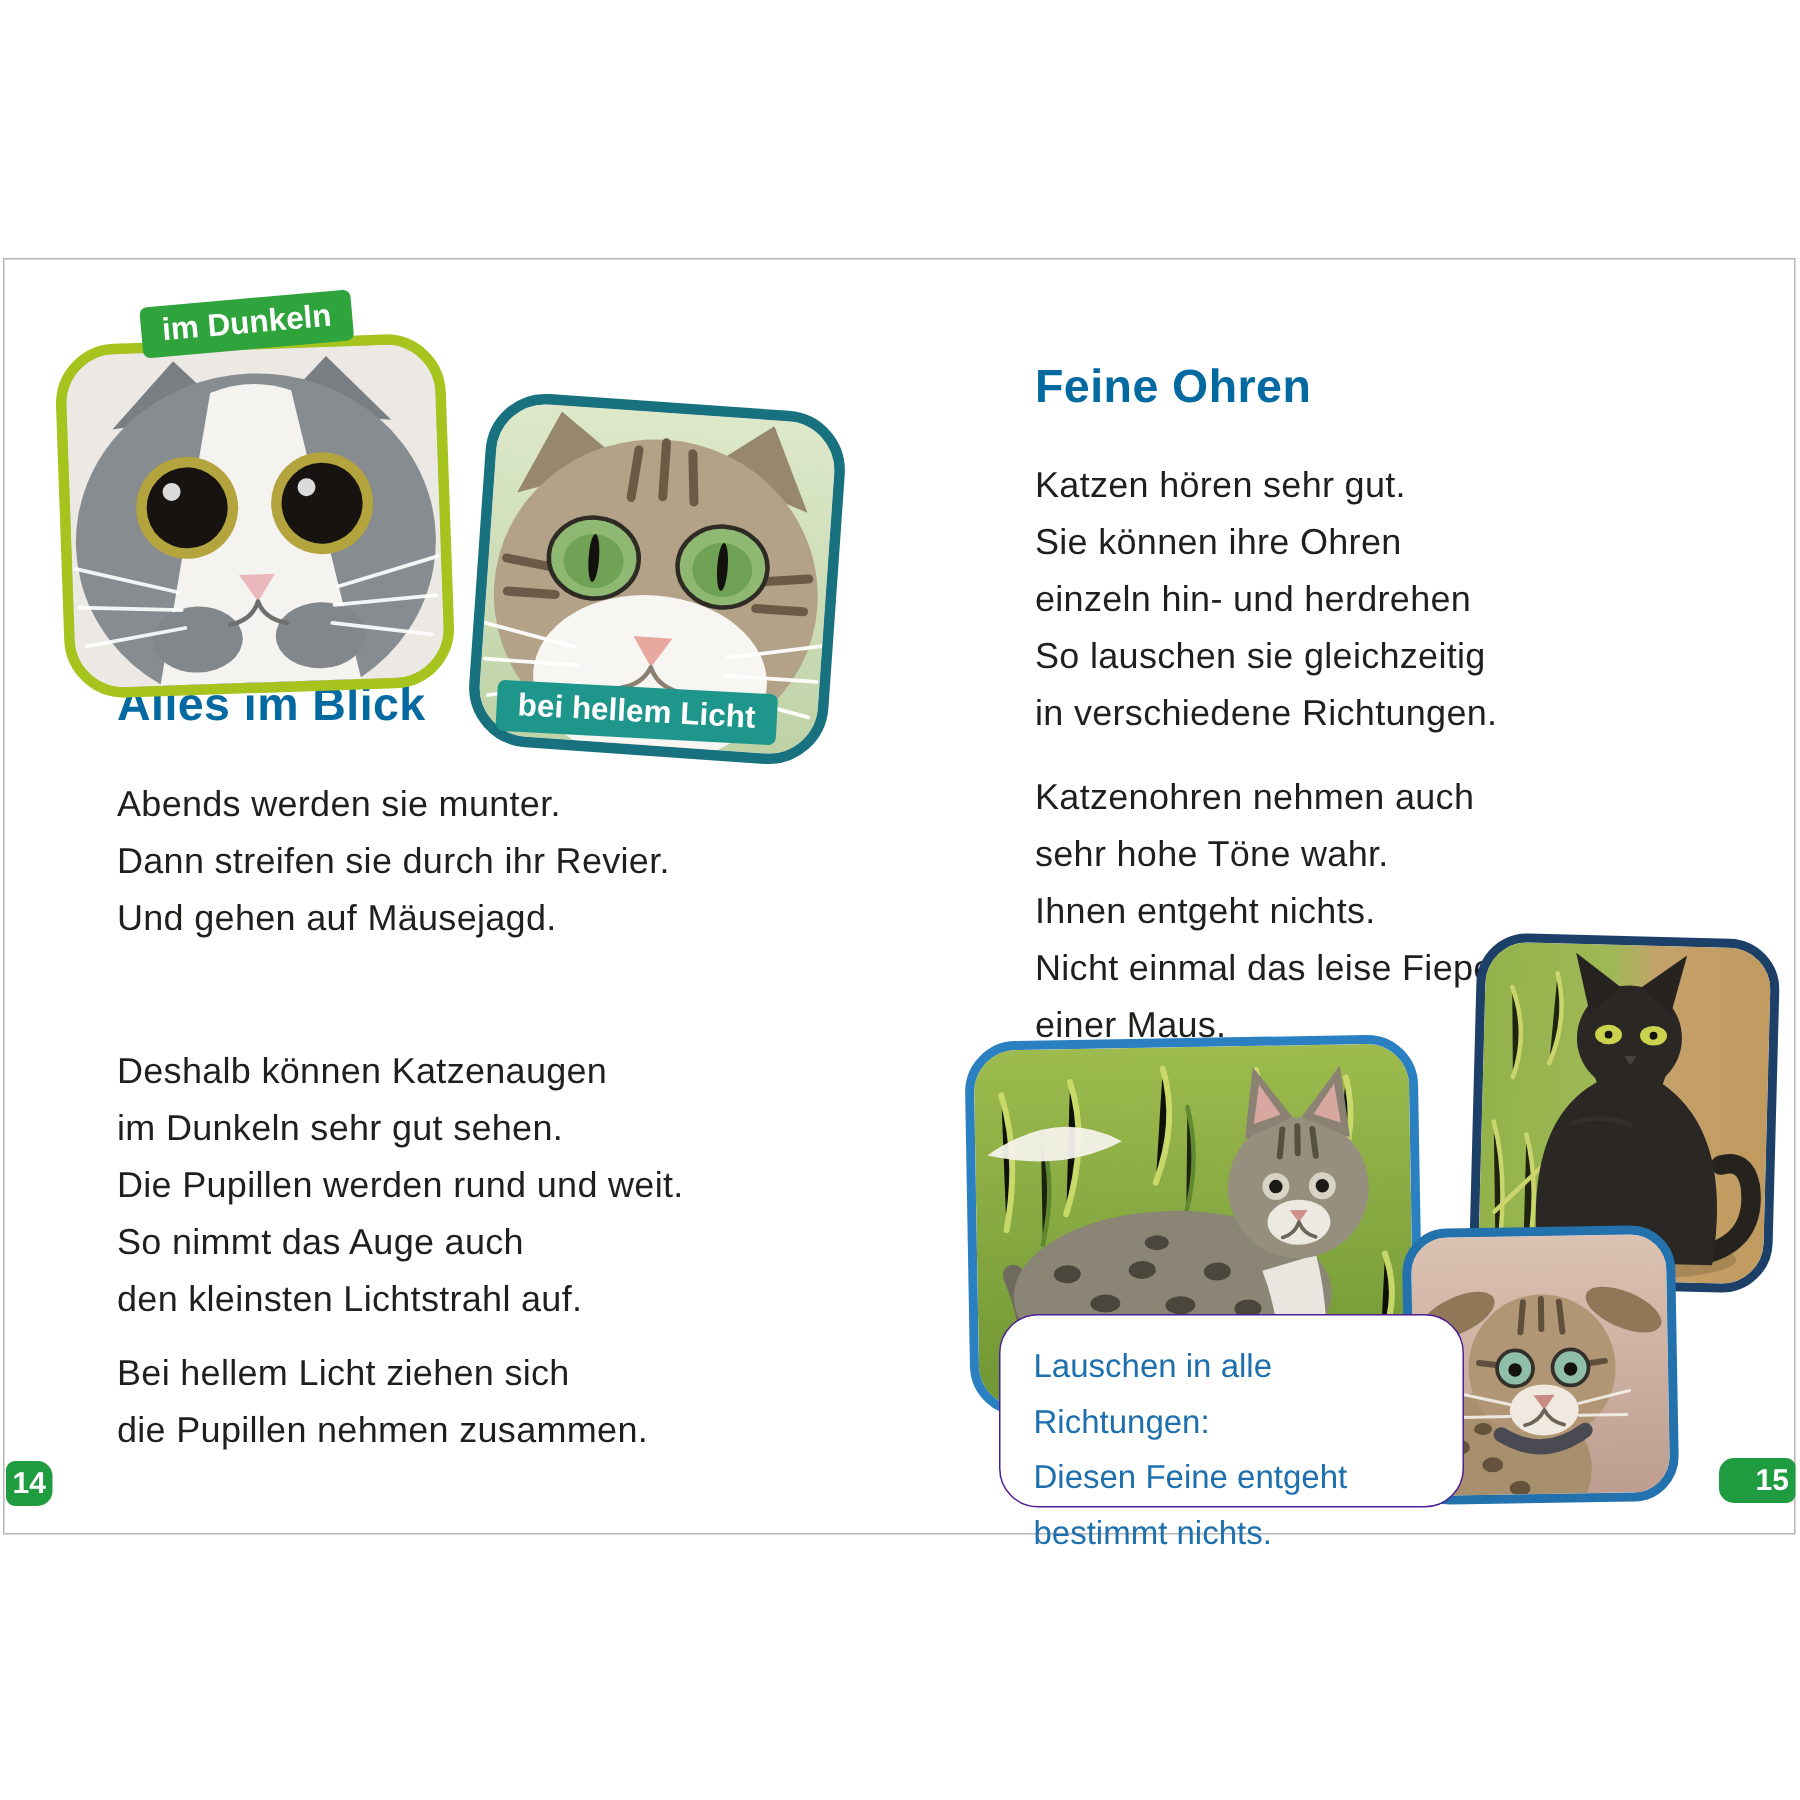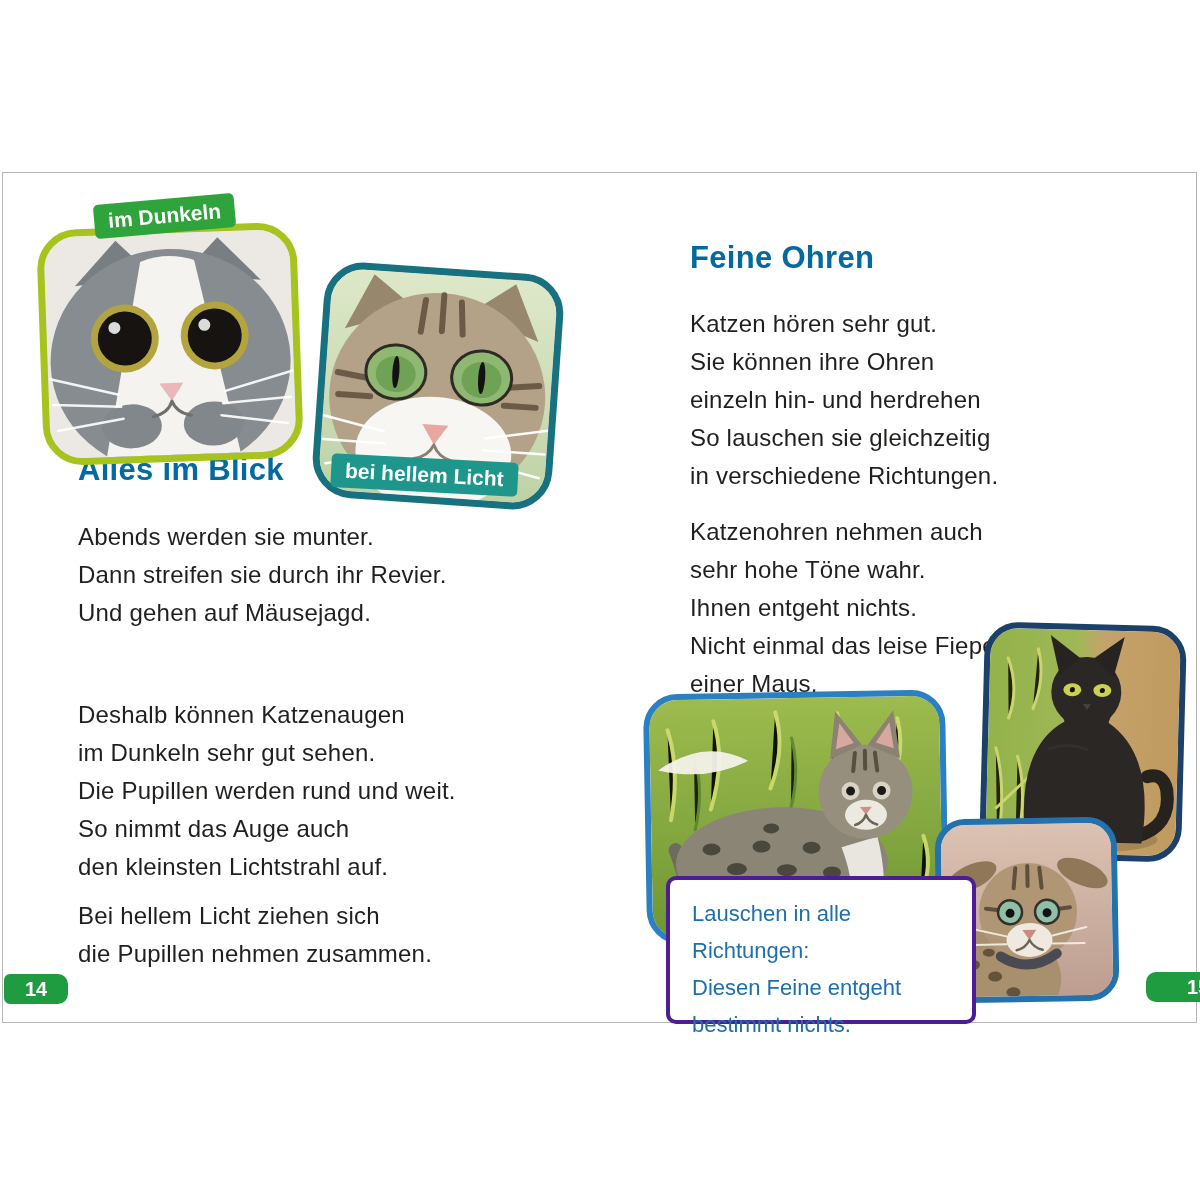--- a/index.html
+++ b/index.html
@@ -26,24 +26,24 @@
   #lp2{left:78px;top:683px;}
   #lp3{left:78px;top:884px;}
   #rp1{left:690px;top:292px;}
   #rp2{left:690px;top:500px;}
   #photo-kitten{left:645px;top:692px;width:302px;height:250px;border:6px solid #2b80c2;
                 border-radius:34px;transform:rotate(-1deg);z-index:2;}
   #photo-black{left:982px;top:624px;width:202px;height:236px;border:6px solid #1d4069;
                 border-radius:34px;transform:rotate(1.5deg);z-index:1;}
   #photo-ears{left:936px;top:818px;width:182px;height:184px;border:6px solid #2472ad;
                 border-radius:30px;transform:rotate(-1deg);z-index:3;}
-  .caption{position:absolute;left:666px;top:876px;width:310px;height:148px;background:#fff;
-           border:4px solid #4c1d95;border-radius:10px;z-index:4;box-sizing:border-box;
+  .caption{position:absolute;left:666px;top:876px;width:310px;height:129px;background:#fff;
+           border:1px solid #4c1d95;border-radius:26px;z-index:4;box-sizing:border-box;
            padding:15px 8px 0 22px;font-size:22px;line-height:37px;color:#1d6fad;}
-  .pagenum{position:absolute;width:64px;height:30px;background:#1f9c40;color:#fff;
+  .pagenum{position:absolute;width:31px;height:30px;background:#1f9c40;color:#fff;
            font-weight:bold;font-size:20px;display:flex;align-items:center;
            justify-content:center;z-index:5;}
   #pn14{left:4px;top:974px;border-radius:6px 10px 10px 6px;}
   #pn15{left:1146px;top:972px;border-radius:10px 6px 6px 10px;padding-left:20px;}
 </style>
 </head>
 <body>
 
 <div id="canvas">
   <div class="spread"></div>

